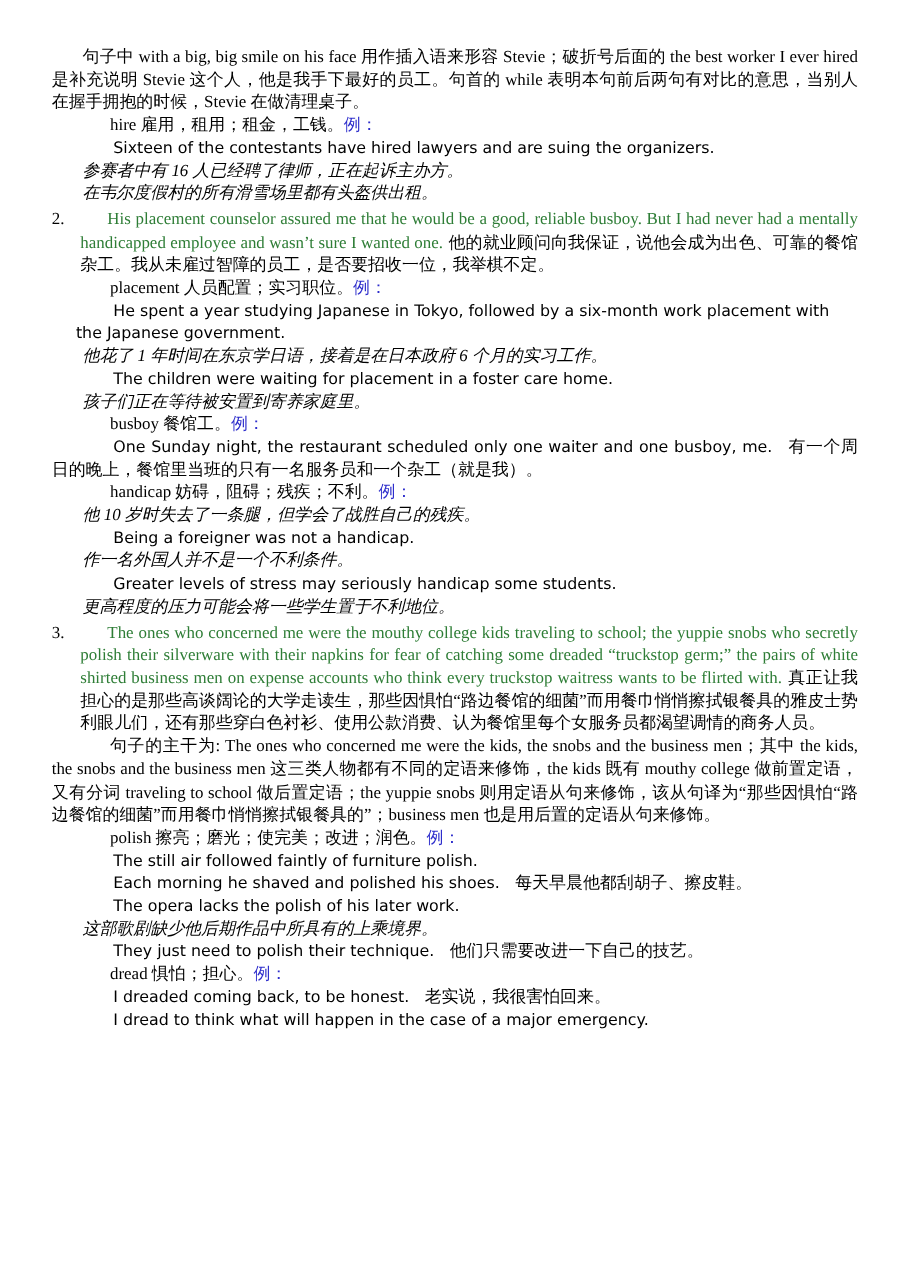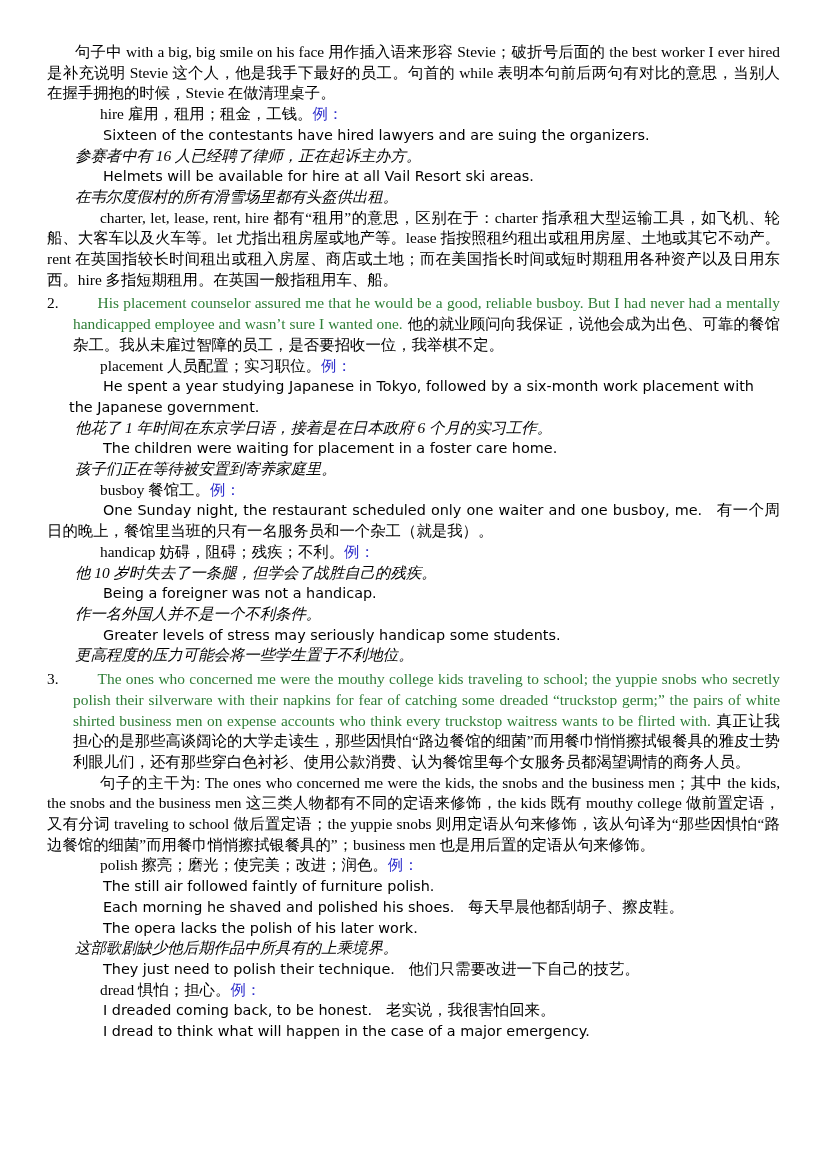--- a/index.html
+++ b/index.html
@@ -47,23 +47,21 @@
 </head>
 <body>
 
 <div class="page">
 
   <p class="just indent2">句子中 with a big, big smile on his face 用作插入语来形容 Stevie；破折号后面的 the best worker I ever hired 是补充说明 Stevie 这个人，他是我手下最好的员工。句首的 while 表明本句前后两句有对比的意思，当别人在握手拥抱的时候，Stevie 在做清理桌子。</p>
 
   <p class="def"><span>hire 雇用，租用；租金，工钱。</span><span class="blue">例：</span></p>
   <p class="ex">Sixteen of the contestants have hired lawyers and are suing the organizers.</p>
   <p class="trans">参赛者中有 16 人已经聘了律师，正在起诉主办方。</p>
-  <p class="ex">Helmets will be available for hire at all Vail Resort ski areas.</p>
   <p class="trans">在韦尔度假村的所有滑雪场里都有头盔供出租。</p>
-  <p class="just note">charter, let, lease, rent, hire 都有“租用”的意思，区别在于：charter 指承租大型运输工具，如飞机、轮船、大客车以及火车等。let 尤指出租房屋或地产等。lease 指按照租约租出或租用房屋、土地或其它不动产。rent 在英国指较长时间租出或租入房屋、商店或土地；而在美国指长时间或短时期租用各种资产以及日用东西。hire 多指短期租用。在英国一般指租用车、船。</p>
 
   <p class="item just"><span class="num">2.</span><span class="green">His placement counselor assured me that he would be a good, reliable busboy. But I had never had a mentally handicapped employee and wasn’t sure I wanted one.</span><span>他的就业顾问向我保证，说他会成为出色、可靠的餐馆杂工。我从未雇过智障的员工，是否要招收一位，我举棋不定。</span></p>
 
   <p class="def"><span>placement 人员配置；实习职位。</span><span class="blue">例：</span></p>
   <p class="ex">He spent a year studying Japanese in Tokyo, followed by a six-month work placement with the Japanese government.</p>
   <p class="trans">他花了 1 年时间在东京学日语，接着是在日本政府 6 个月的实习工作。</p>
   <p class="ex">The children were waiting for placement in a foster care home.</p>
   <p class="trans">孩子们正在等待被安置到寄养家庭里。</p>
 
   <p class="def"><span>busboy 餐馆工。</span><span class="blue">例：</span></p>

